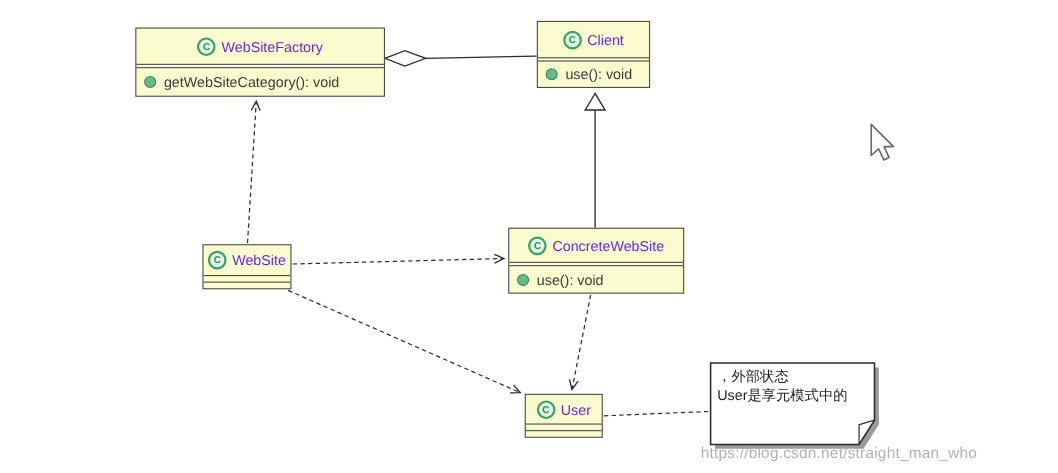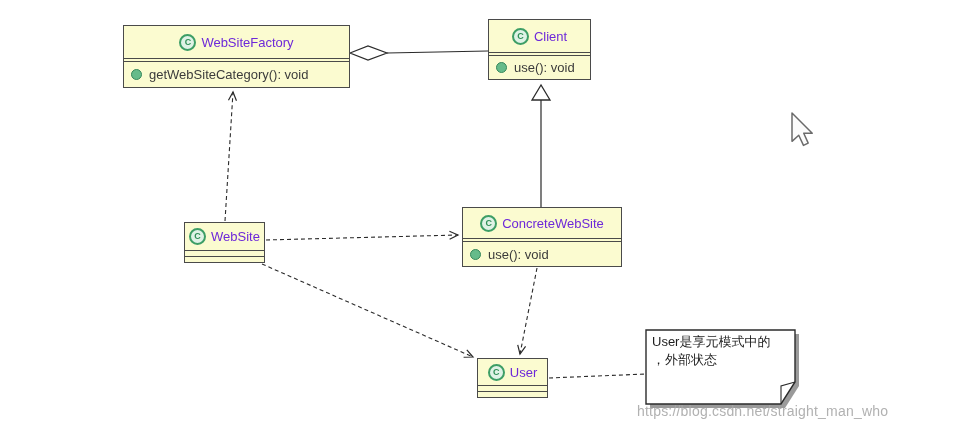--- a/index.html
+++ b/index.html
@@ -132,22 +132,22 @@
   <div class="uml-class" style="left:477px;top:358px;width:71px;height:40px;">
     <div class="cls-header" style="height:26px;">
       <span class="cls-icon">C</span>
       <span class="cls-title">User</span>
     </div>
     <div class="cls-empty"></div>
     <div class="cls-empty last"></div>
   </div>
 
   <div class="note-text">
+    <div>，外部状态</div>
     <div>User是享元模式中的</div>
-    <div>，外部状态</div>
   </div>
 
   <div class="watermark">https://blog.csdn.net/straight_man_who</div>
 
   <svg class="cursor-wrap" width="962" height="430" viewBox="0 0 962 430" style="pointer-events:none;">
     <path d="M0,0 L0,21 L5,16.5 L8.5,24 L12,22.3 L8.7,15 L15,15 Z" transform="translate(792,113) scale(1.35)" fill="#fbfbfb" stroke="#6a6a6a" stroke-width="1.1" stroke-linejoin="round"></path>
   </svg>
 
 </div>
 

